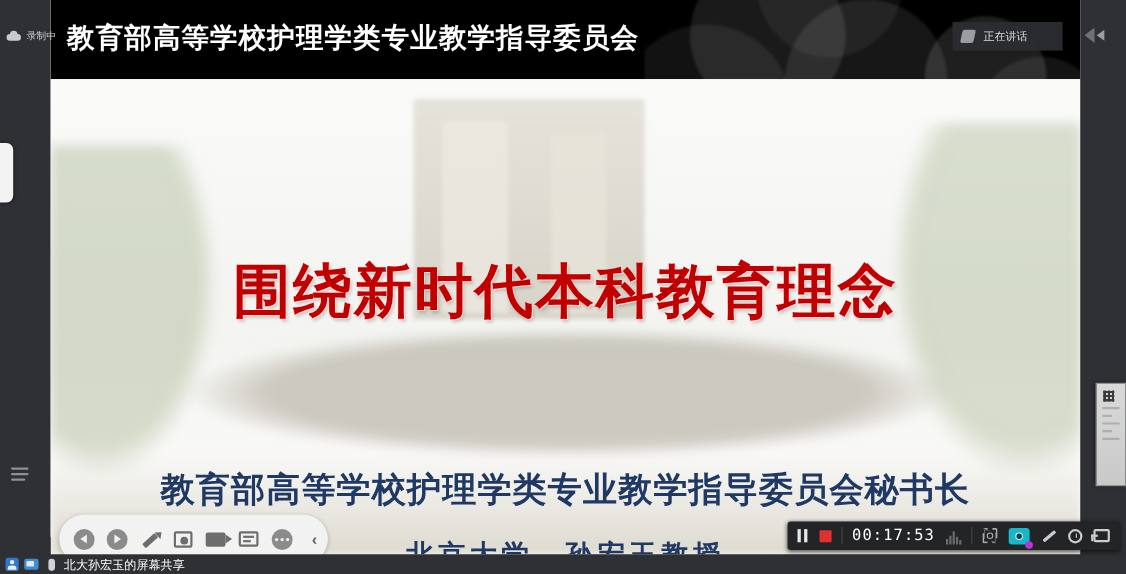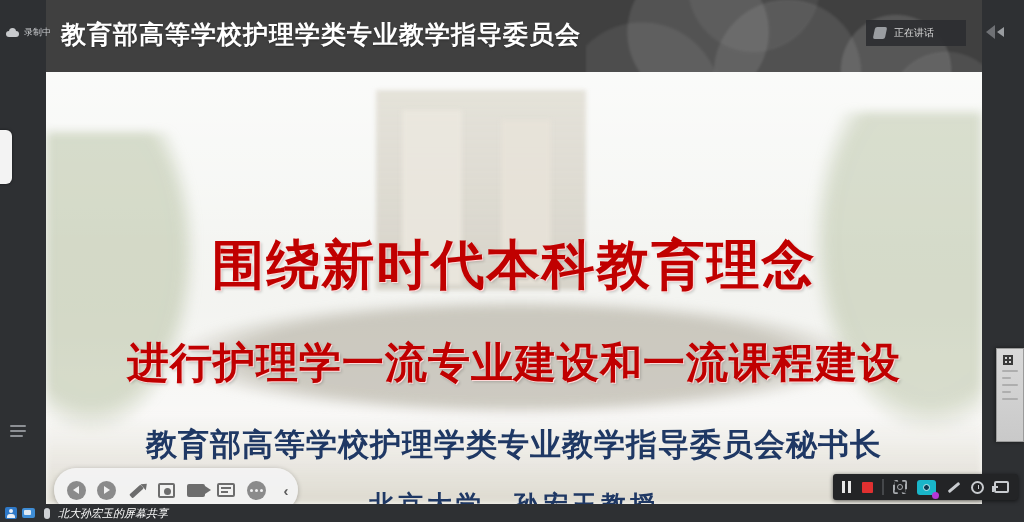--- a/index.html
+++ b/index.html
@@ -36,21 +36,21 @@
       display:flex;align-items:center;gap:2px;color:#8b8d91;font-size:13px;}
   .rail-right .arrows .a1{width:0;height:0;border-top:7px solid transparent;border-bottom:7px solid transparent;
       border-right:9px solid #6f7175;}
   .rail-right .arrows .a2{width:0;height:0;border-top:5px solid transparent;border-bottom:5px solid transparent;
       border-right:7px solid #9a9da1;}
 
   
   .share-area{position:absolute;left:46px;top:0;width:936px;height:504px;background:#fff;overflow:hidden;}
 
   
-  .banner{position:relative;width:100%;height:72px;background:#404040;overflow:hidden;text-decoration:underline;}
+  .banner{position:relative;width:100%;height:72px;background:#000000;overflow:hidden;text-decoration:underline;}
   .banner .flower{position:absolute;top:-60px;left:540px;width:280px;height:230px;
       background:
         radial-gradient(circle at 40% 40%, rgba(255,255,255,.10) 0 32%, transparent 33%),
         radial-gradient(circle at 72% 58%, rgba(255,255,255,.09) 0 30%, transparent 31%),
         radial-gradient(circle at 20% 70%, rgba(255,255,255,.07) 0 28%, transparent 29%),
         radial-gradient(circle at 60% 20%, rgba(255,255,255,.06) 0 26%, transparent 27%);
       filter:blur(1px);}
   .banner .flower2{position:absolute;top:-20px;left:760px;width:200px;height:200px;
       background:radial-gradient(circle at 45% 45%, rgba(255,255,255,.12) 0 35%, transparent 36%),
                  radial-gradient(circle at 70% 65%, rgba(255,255,255,.08) 0 30%, transparent 31%);
@@ -138,21 +138,21 @@
   
   .statusbar{position:absolute;left:0;bottom:0;width:1024px;height:18px;background:#2e3033;
       display:flex;align-items:center;gap:5px;padding-left:4px;box-sizing:border-box;}
   .sb-ic{width:13px;height:13px;display:flex;align-items:center;justify-content:center;flex:0 0 auto;}
   .ic-person{width:12px;height:12px;background:#2f79c8;border-radius:2px;position:relative;}
   .ic-person:before{content:"";position:absolute;left:4px;top:2px;width:4px;height:4px;border-radius:50%;background:#e9eef5;}
   .ic-person:after{content:"";position:absolute;left:2px;top:7px;width:8px;height:4px;border-radius:3px 3px 0 0;background:#e9eef5;}
   .ic-share{width:13px;height:10px;background:#3f8dd6;border-radius:2px;position:relative;}
   .ic-share:before{content:"";position:absolute;left:2px;top:2px;width:7px;height:5px;background:#dfe9f3;border-radius:1px;}
   .ic-mic{width:6px;height:11px;background:#cfd2d6;border-radius:3px;position:relative;}
-  .sb-text{color:#ffffff;font-size:11px;white-space:nowrap;font-style:italic;}
+  .sb-text{color:#ffffff;font-size:11px;white-space:nowrap;}
   .statusbar .red-strip{position:absolute;left:0;bottom:0;height:18px;width:410px;background:#8d1616;z-index:-1;}
 
   
   .recorder{position:absolute;right:6px;bottom:22px;height:26px;background:#232426;border-radius:3px;
       display:flex;align-items:center;box-shadow:0 1px 4px rgba(0,0,0,.6);z-index:7;}
   .rec-sec{display:flex;align-items:center;height:100%;padding:0 9px;gap:10px;}
   .rec-div{width:1px;height:16px;background:#45474a;}
   .ic-pause{width:10px;height:12px;display:flex;gap:3px;}
   .ic-pause i{width:3px;height:12px;background:#e6e6e6;display:block;}
   .ic-stop{width:11px;height:11px;background:#e03030;border-radius:1px;}
@@ -222,21 +222,20 @@
         <div class="tree-l"></div>
           <div class="tree-r"></div>
         <div class="bld"></div>
           <div class="bld2"></div>
           <div class="bld3"></div>
         <div class="rock"></div>
           <div class="base"></div>
       </div>
       <div class="slide-text">
         <div class="line1">围绕新时代本科教育理念</div>
-        <div class="line2">进行护理学一流专业建设和一流课程建设</div>
         <div class="line3">教育部高等学校护理学类专业教学指导委员会秘书长</div>
         <div class="line4">北京大学　孙宏玉教授</div>
       </div>
 
       <div class="player-bar">
         <div class="pbtn">
           <span class="circ">
               <span class="tri-l"></span>
             </span>
         </div>
@@ -285,20 +284,30 @@
 
   <div class="recorder">
     <div class="rec-sec">
       <span class="ic-pause">
           <i></i>
           <i></i>
         </span>
       <span class="ic-stop"></span>
     </div>
     <div class="rec-div"></div>
+    <div class="rec-sec">
+      <span class="rec-time">00:17:53</span>
+      <span class="vu">
+        <i style="height:5px"></i>
+          <i style="height:8px"></i>
+          <i style="height:12px"></i>
+          <i style="height:7px"></i>
+          <i style="height:4px"></i>
+      </span>
+    </div>
     <div class="rec-div"></div>
     <div class="rec-sec">
       <span class="ic-crop">
           <span></span>
         </span>
       <span class="ic-cam">
           <span class="dot"></span>
         </span>
       <span class="ic-pen"></span>
       <span class="ic-clock"></span>

